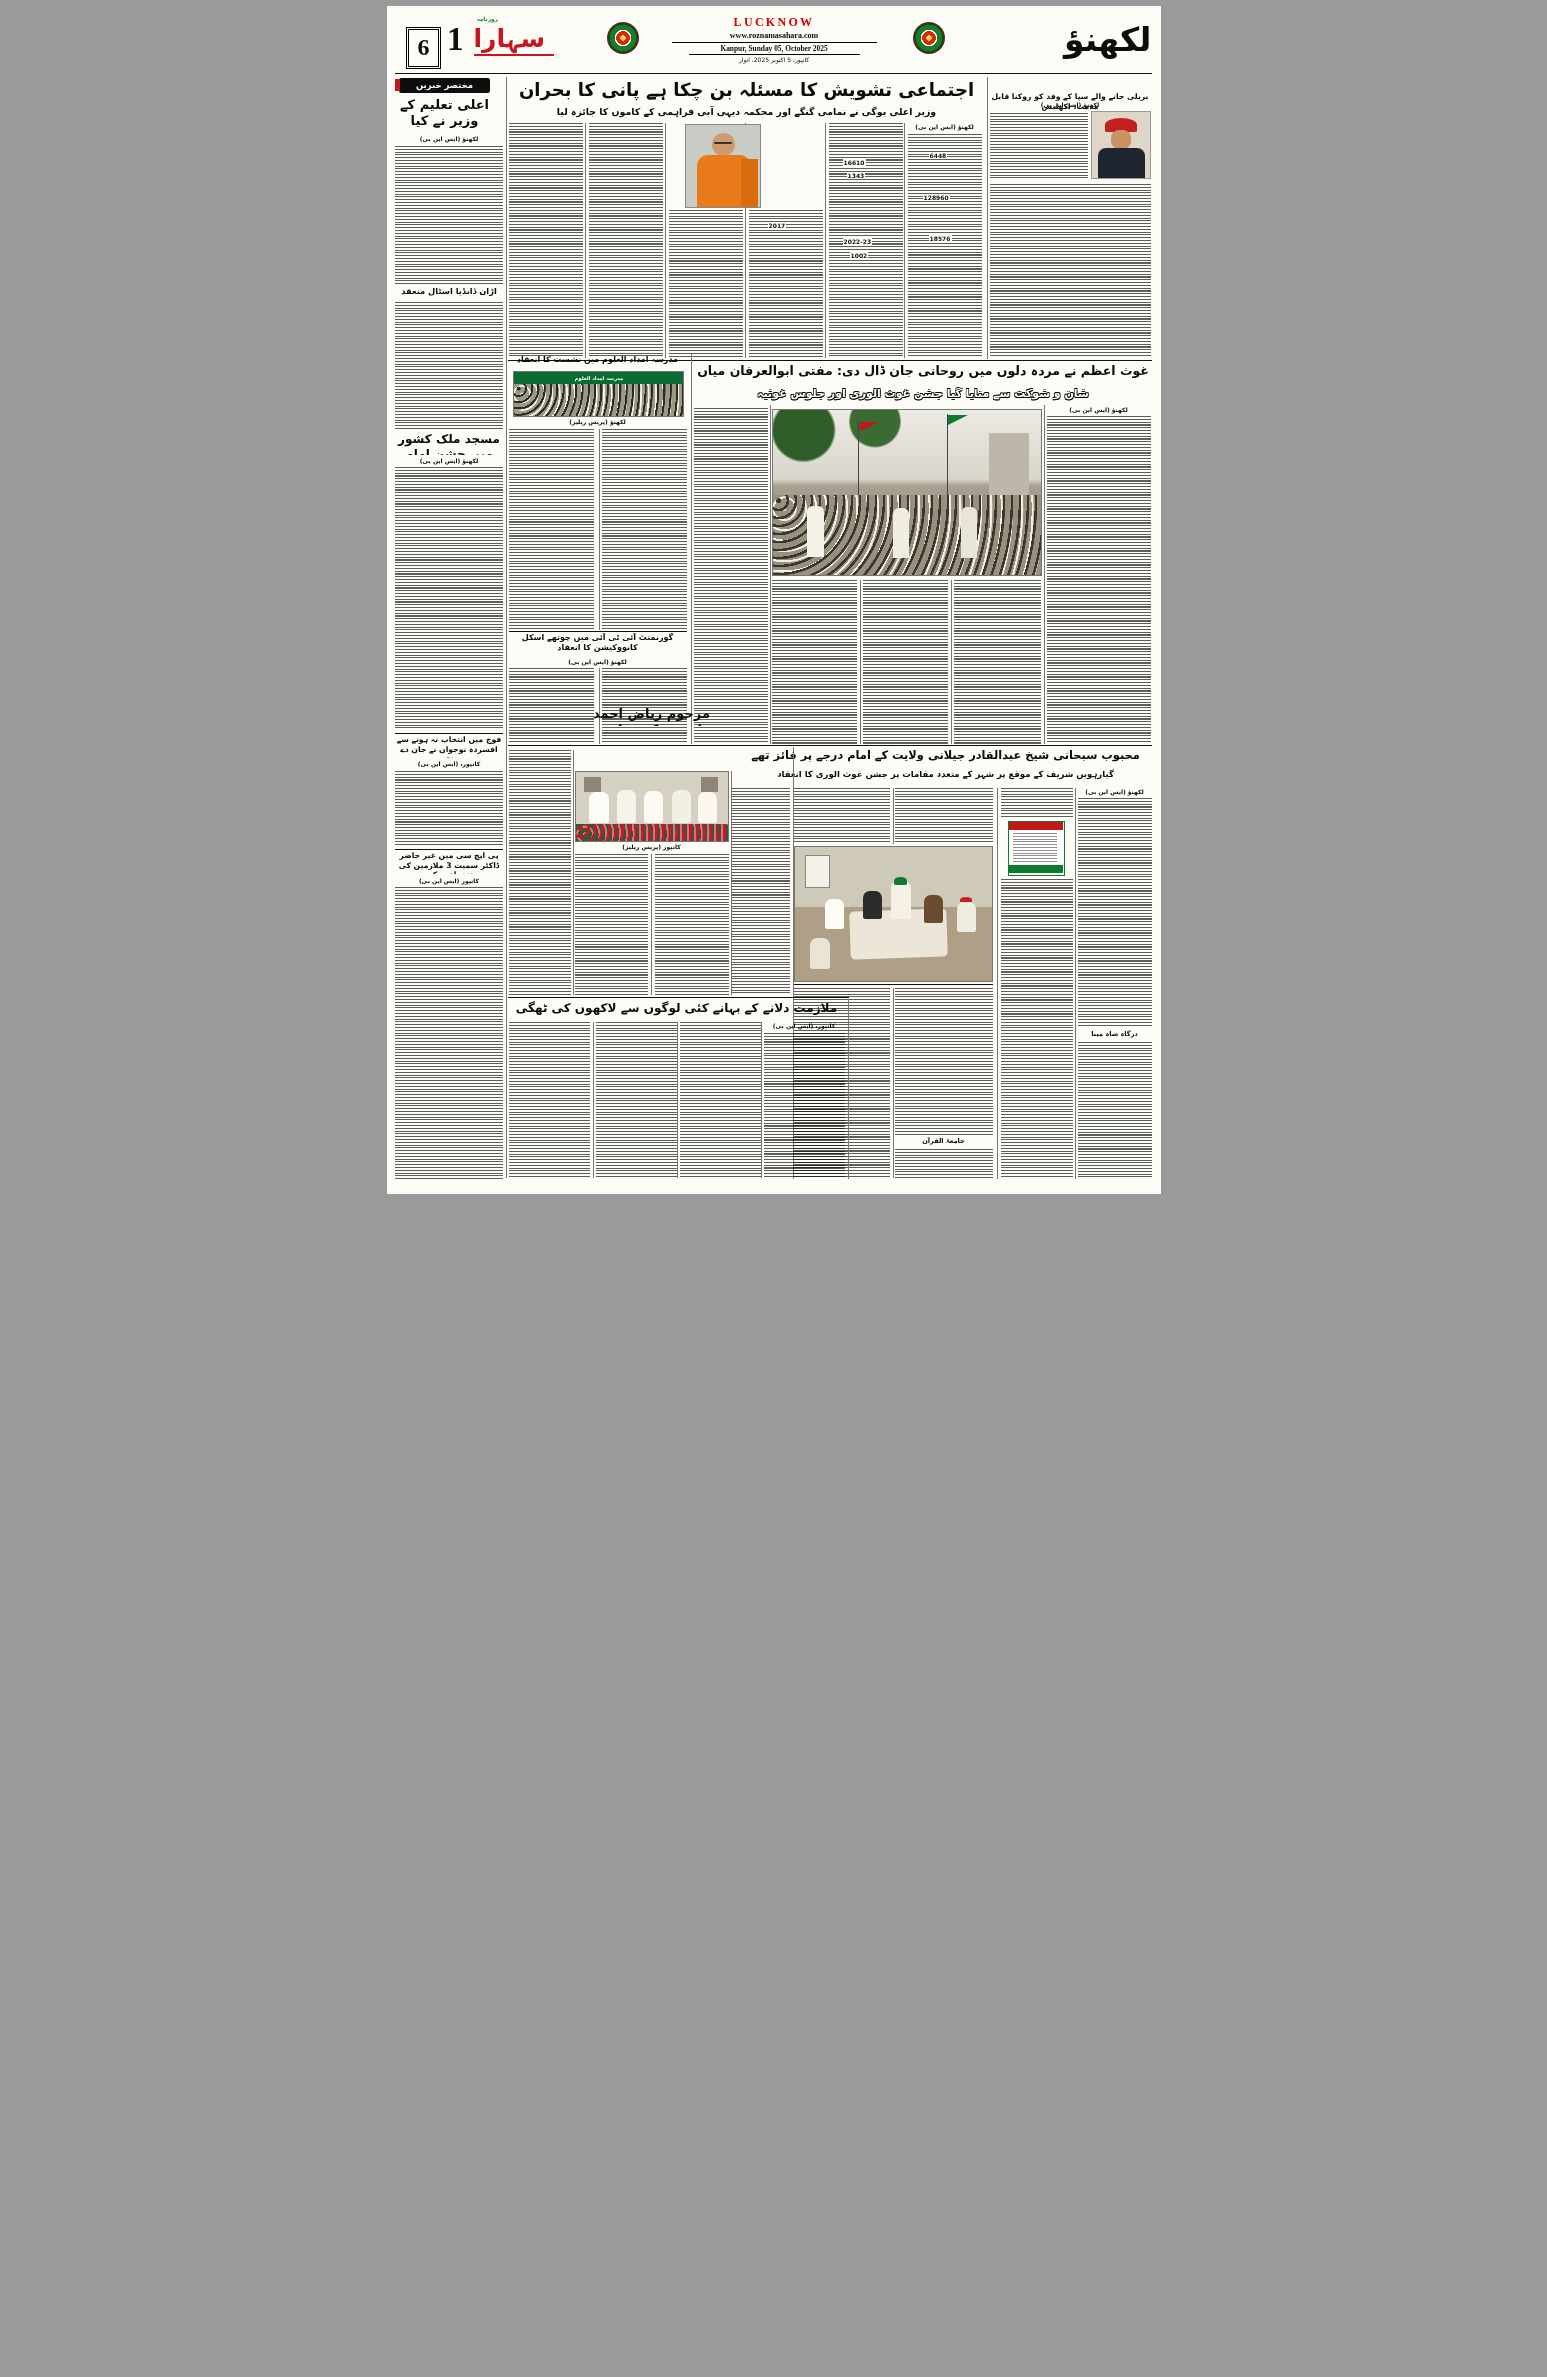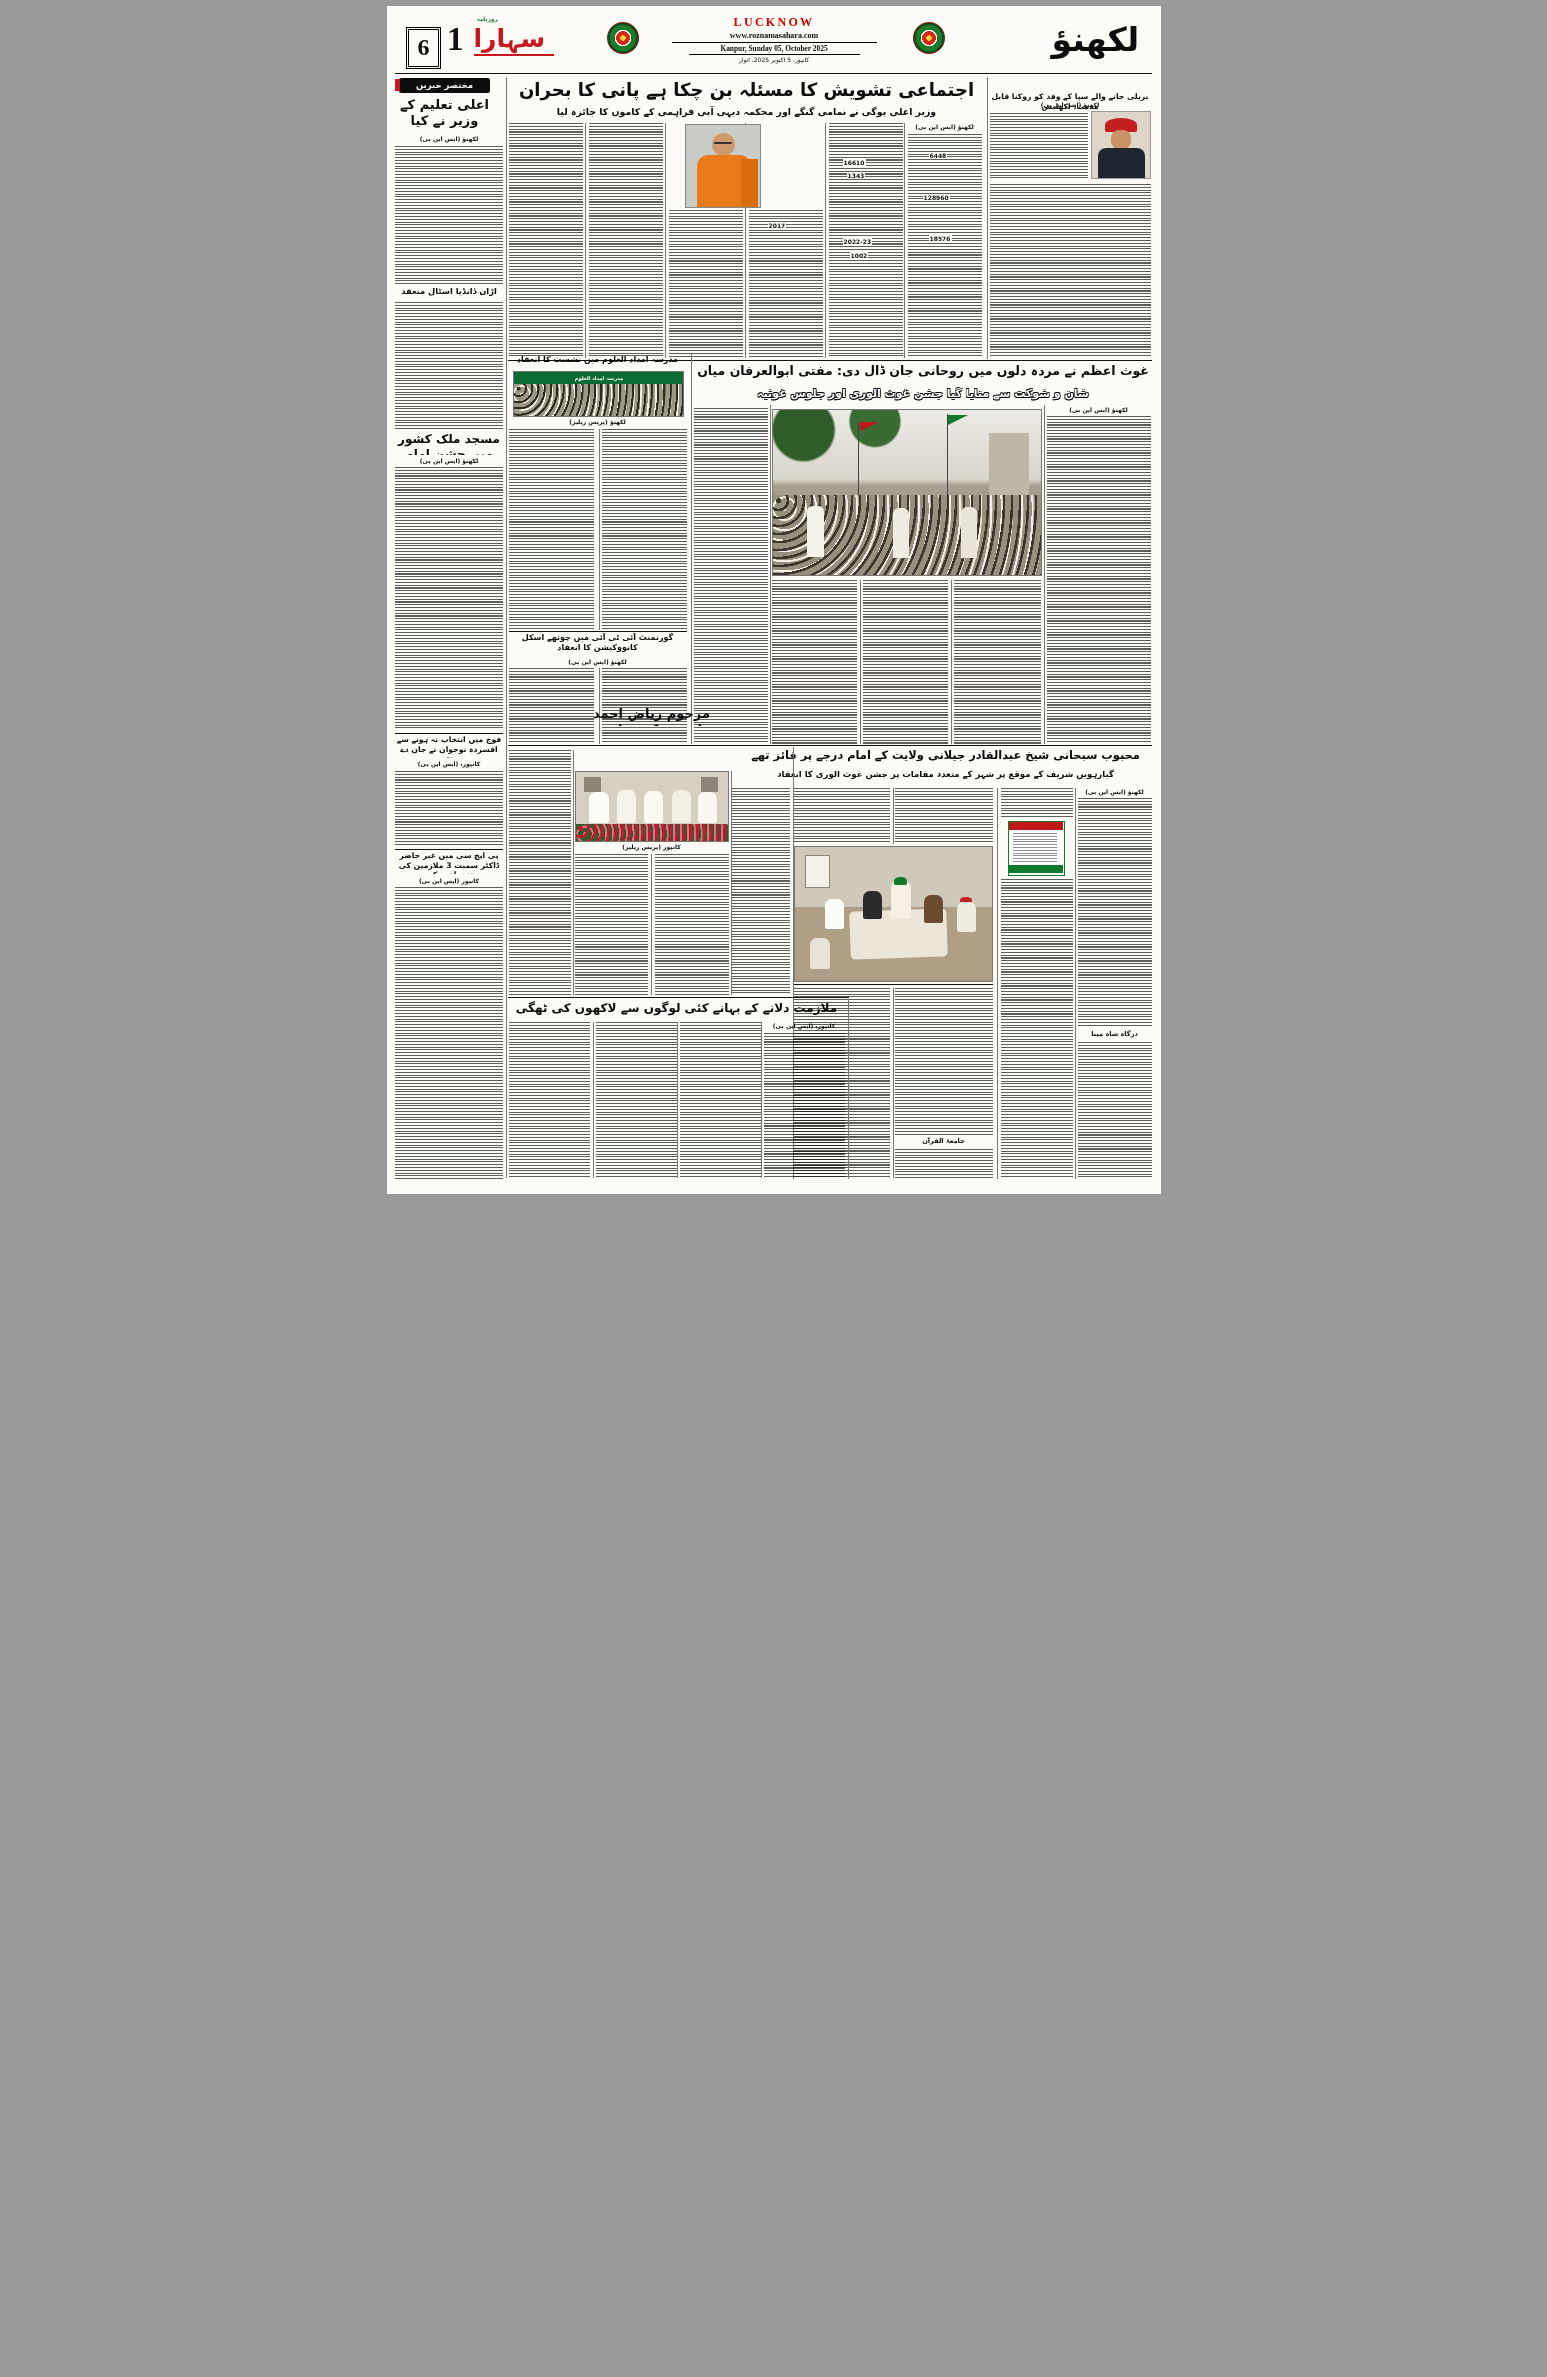--- a/index.html
+++ b/index.html
@@ -47,21 +47,21 @@
 
   <div class="abs" style="left:268px;top:9px;width:239px;height:57px;text-align:center">
     <div class="serif b" style="font-size:12px;letter-spacing:2.3px;color:#d40000">LUCKNOW</div>
     <div class="serif b" style="font-size:8px;margin-top:1.1px">www.roznamasahara.com</div>
     <div style="height:0.6px;background:#000;margin:2.3px 17px 0"></div>
     <div class="serif b" style="font-size:7.4px;margin-top:1.1px">Kanpur, Sunday 05, October 2025</div>
     <div style="height:0.6px;background:#000;margin:1.7px 34px 0"></div>
     <div class="ur" style="font-size:6px;margin-top:0.6px">کانپور، 5 اکتوبر 2025، اتوار</div>
   </div>
 
-  <div class="abs ur b" style="left:665px;top:8px;width:100px;height:52px;font-size:33px;text-align:left;line-height:52px">لکھنؤ</div>
+  <div class="abs ur b" style="left:665px;top:8px;width:100px;height:52px;font-size:33px;text-align:right;line-height:52px">لکھنؤ</div>
 
   <div class="abs hrl" style="left:8.5px;top:67px;width:757px;height:1.1px"></div>
 
   <div class="abs vr" style="left:119px;top:71px;width:0.6px;height:1101px"></div>
 
   <div class="abs secbox" style="left:12.5px;top:72px;width:91px;height:15px">مختصر خبریں</div>
   <div class="abs" style="left:8px;top:73px;width:5.7px;height:12.5px;background:#c9151e"></div>
 
   <div class="abs hl ctr" style="left:4px;top:91px;width:108px;height:35px;font-size:13px">اعلی تعلیم کے وزیر نے کیا علاقائی اعلی تعلیم افسر کے دفتر کا معائنہ</div>
   <div class="abs dl" style="left:8.5px;top:129px;width:108px;height:8px">لکھنؤ (ایس این بی)</div>

